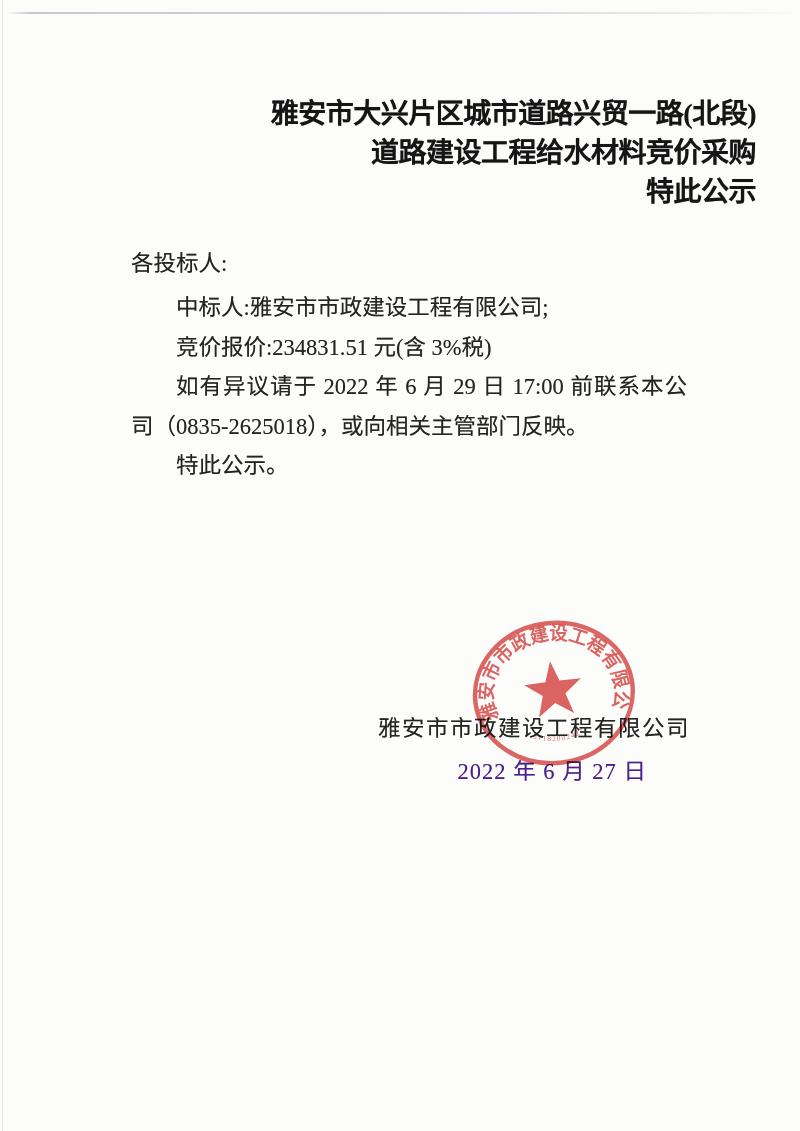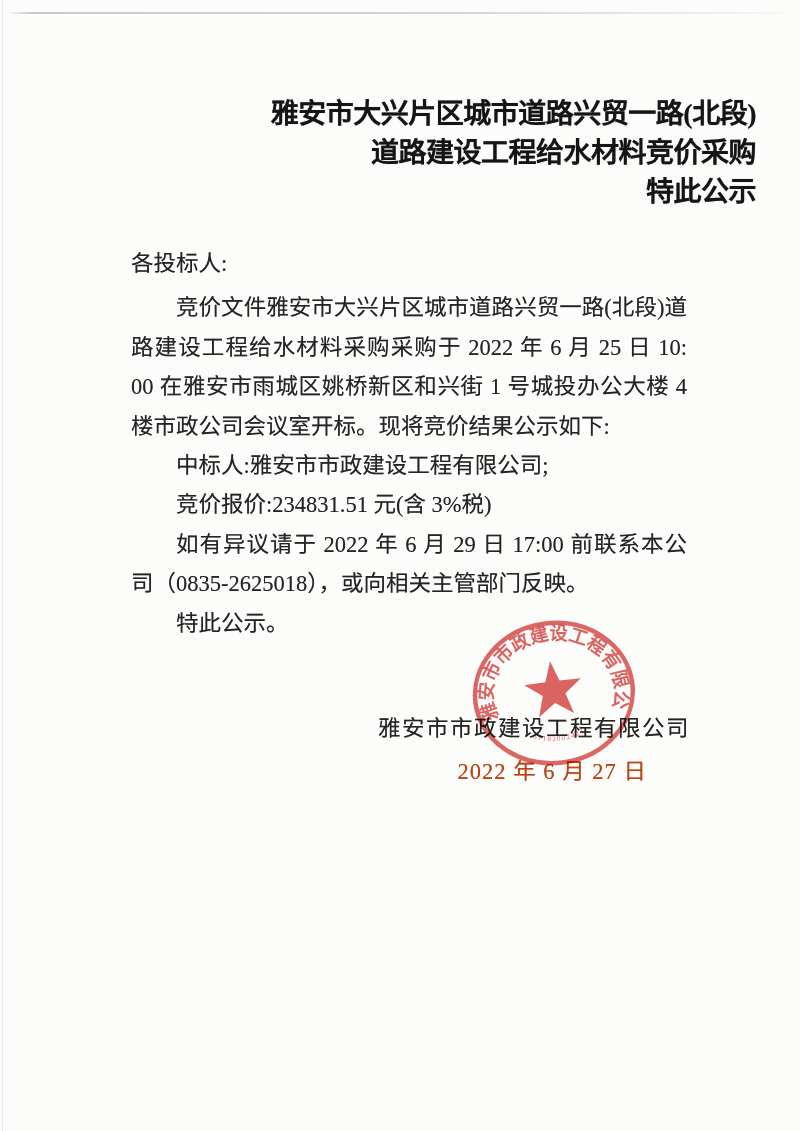--- a/index.html
+++ b/index.html
@@ -48,21 +48,21 @@
   .body-block p { text-indent:2em; }
   .body-block p.salutation { text-indent:0; margin-bottom:5px; }
   
   .closing-company {
     position:absolute; top:710px; right:110px;
     font-size:22.5px; letter-spacing:1.5px; color:#242424;
     text-shadow:0 0 0.5px rgba(40,40,40,0.45);
   }
   .closing-date {
     position:absolute; top:753px; right:153px;
-    font-size:22.5px; letter-spacing:1px; color:#c2410c;
+    font-size:22.5px; letter-spacing:1px; color:#4c1d95;
     text-shadow:0 0 0.5px rgba(40,40,40,0.45);
     margin-left:44px;
   }
   
   .seal {
     position:absolute; left:452px; top:601px; width:204px; height:186px;
     mix-blend-mode:multiply;
     opacity:0.88;
     transform:rotate(-7deg);
   }
@@ -75,21 +75,20 @@
 <div class="scan-edge-left"></div>
 
 <div class="title-block">
   <div>雅安市大兴片区城市道路兴贸一路(北段)</div>
   <div>道路建设工程给水材料竞价采购</div>
   <div>特此公示</div>
 </div>
 
 <div class="body-block">
   <p class="salutation">各投标人:</p>
-  <p>竞价文件雅安市大兴片区城市道路兴贸一路(北段)道路建设工程给水材料采购采购于 2022 年 6 月 25 日 10: 00 在雅安市雨城区姚桥新区和兴街 1 号城投办公大楼 4 楼市政公司会议室开标。现将竞价结果公示如下:</p>
   <p>中标人:雅安市市政建设工程有限公司;</p>
   <p>竞价报价:234831.51 元(含 3%税)</p>
   <p>如有异议请于 2022 年 6 月 29 日 17:00 前联系本公司（0835-2625018），或向相关主管部门反映。</p>
   <p>特此公示。</p>
 </div>
 
 <div class="closing-company">雅安市市政建设工程有限公司</div>
 <div class="closing-date">2022 年 6 月 27 日</div>
 
 <svg class="seal" viewBox="0 0 204 186" aria-hidden="true">

